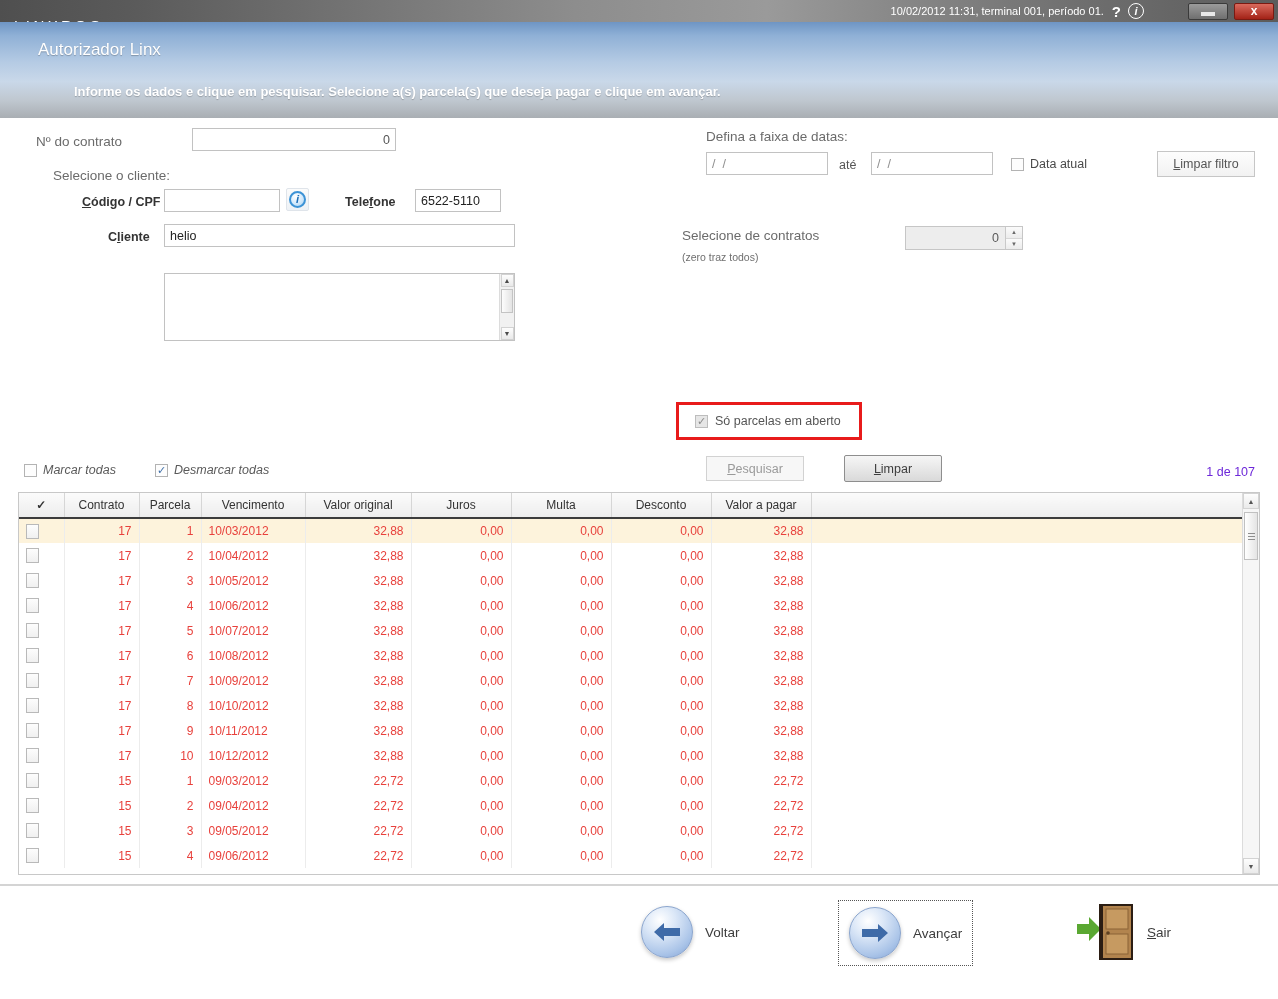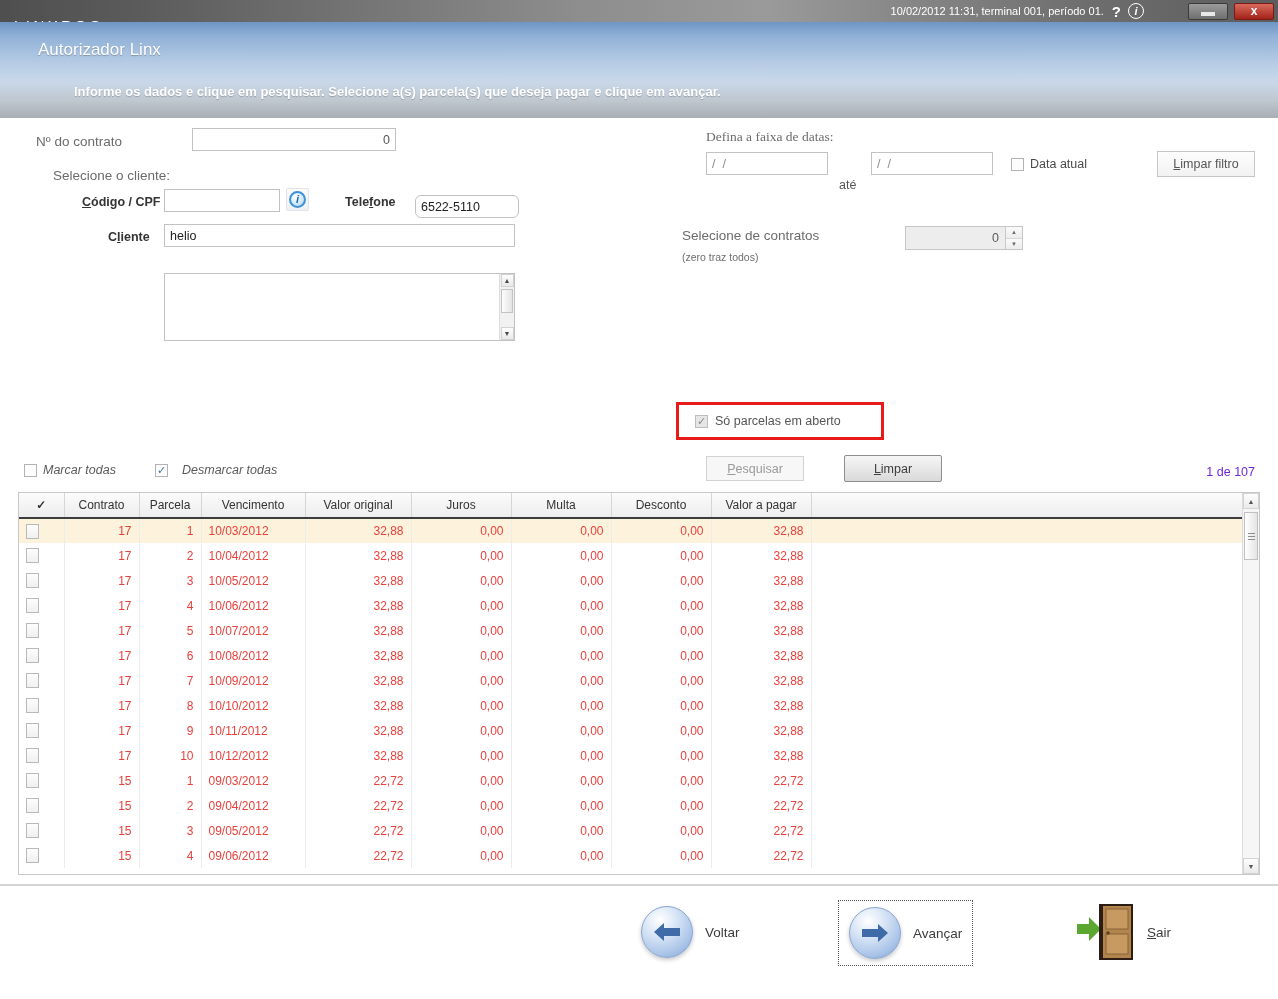--- a/index.html
+++ b/index.html
@@ -119,21 +119,21 @@
   }
   .info-circle {
     width: 17px; height: 17px; border-radius: 50%;
     border: 2px solid #3d93d6;
     background: radial-gradient(circle at 35% 28%, #ffffff 0%, #d3e9fb 55%, #a9d3f2 100%);
     color: #1d6fb8; font-size: 11px; font-weight: bold; font-style: italic;
     display: flex; align-items: center; justify-content: center; line-height: 1;
   }
 
   #telefone-label { position: absolute; left: 345px; top: 77px; }
-  #telefone-input { position: absolute; left: 415px; top: 77px; width: 104px; border-radius: 6px; }
+  #telefone-input { position: absolute; left: 415px; top: 71px; width: 86px; }
 
   #cliente-label { position: absolute; left: 108px; top: 112px; }
   #cliente-input { position: absolute; left: 164px; top: 106px; width: 351px; }
 
   #client-list-wrap {
     position: absolute; left: 164px; top: 155px; width: 351px; height: 68px;
     border: 1px solid #c2c2c2; background: #ffffff; display: flex;
   }
   #client-list-area { flex: 1; }
   .vscroll {
@@ -146,23 +146,23 @@
     border: 1px solid #d2d2d2; cursor: pointer;
   }
   .vscroll .track { flex: 1; width: 100%; }
   .vscroll .thumb {
     width: 12px; height: 24px; margin: 2px auto 0;
     background: linear-gradient(to right,#fdfdfd,#e3e3e3);
     border: 1px solid #c3c3c3; cursor: pointer;
   }
 
   
-  #date-range-label { position: absolute; left: 706px; top: 11px; font-family: Liberation Serif, serif; }
+  #date-range-label { position: absolute; left: 706px; top: 11px; }
   #date-from-input { position: absolute; left: 706px; top: 34px; width: 122px; color:#8e8e8e; }
-  #ate-label { position: absolute; left: 839px; top: 40px; font-size: 12.5px; color:#555;margin-top:20px; }
+  #ate-label { position: absolute; left: 839px; top: 40px; font-size: 12.5px; color:#555; }
   #date-to-input { position: absolute; left: 871px; top: 34px; width: 122px; color:#8e8e8e; }
 
   .cb {
     width: 13px; height: 13px; border: 1px solid #b3b3b3; background: #fdfdfd;
     display: inline-flex; align-items: center; justify-content: center;
     vertical-align: middle; cursor: pointer; flex: none;
   }
   .cb.checked::after {
     content: "✓"; font-size: 11px; color: #3f6fa8; line-height: 1;
   }
@@ -192,21 +192,21 @@
   }
   .spin-col { width: 17px; display: flex; flex-direction: column; border-left: 1px solid #c9c9c9; }
   .spin-col .sp {
     flex: 1; display:flex; align-items:center; justify-content:center;
     font-size: 6px; color: #6a6a6a; background: linear-gradient(to bottom,#fbfbfb,#ececec);
     cursor: pointer;
   }
   .spin-col .sp.top { border-bottom: 1px solid #d6d6d6; }
 
   #so-parcelas-highlight {
-    position: absolute; left: 676px; top: 284px; width: 208px; height: 38px;
+    position: absolute; left: 676px; top: 284px; width: 186px; height: 38px;
     border: 3px solid #e81b1b; background: #ffffff;
     display: flex; align-items: center; padding-left: 16px; gap: 7px;
   }
   #so-parcelas-label { font-size: 12.5px; color: #555; }
 
   #pesquisar-btn {
     position: absolute; left: 706px; top: 338px; width: 98px; height: 25px;
     border: 1px solid #d2d2d2; background: #f7f7f7;
     font-size: 12.5px; color: #9a9a9a; cursor: default;
     display: flex; align-items: center; justify-content: center;
@@ -216,21 +216,21 @@
     border: 1px solid #8e8e8e; border-radius: 2px;
     background: linear-gradient(to bottom,#f6f6f6,#d9d9d9);
     font-size: 12.5px; color: #3d3d3d; cursor: pointer;
     display: flex; align-items: center; justify-content: center;
   }
   #pesquisar-btn u, #limpar-btn u { text-decoration: underline; }
 
   
   .tablesec { position: absolute; left: 0; top: 455px; width: 1278px; }
   #marcar-wrap { position: absolute; left: 24px; top: 8px; display:flex; align-items:center; gap:6px; }
-  #desmarcar-wrap { position: absolute; left: 155px; top: 8px; display:flex; align-items:center; gap:14px; }
+  #desmarcar-wrap { position: absolute; left: 155px; top: 8px; display:flex; align-items:center; gap:6px; }
   .cb-lbl { font-size: 12.5px; color: #5a5a5a; font-style: italic; }
   #record-counter {
     position: absolute; right: 23px; top: 10px; font-size: 12.5px; color: #6d28d9;
   }
 
   .grid-wrap {
     position: absolute; left: 18px; top: 37px; width: 1242px; height: 383px;
     border: 1px solid #c8c8c8; background: #ffffff; display: flex; overflow: hidden;
   }
   .grid-main { flex: 1; overflow: hidden; }

